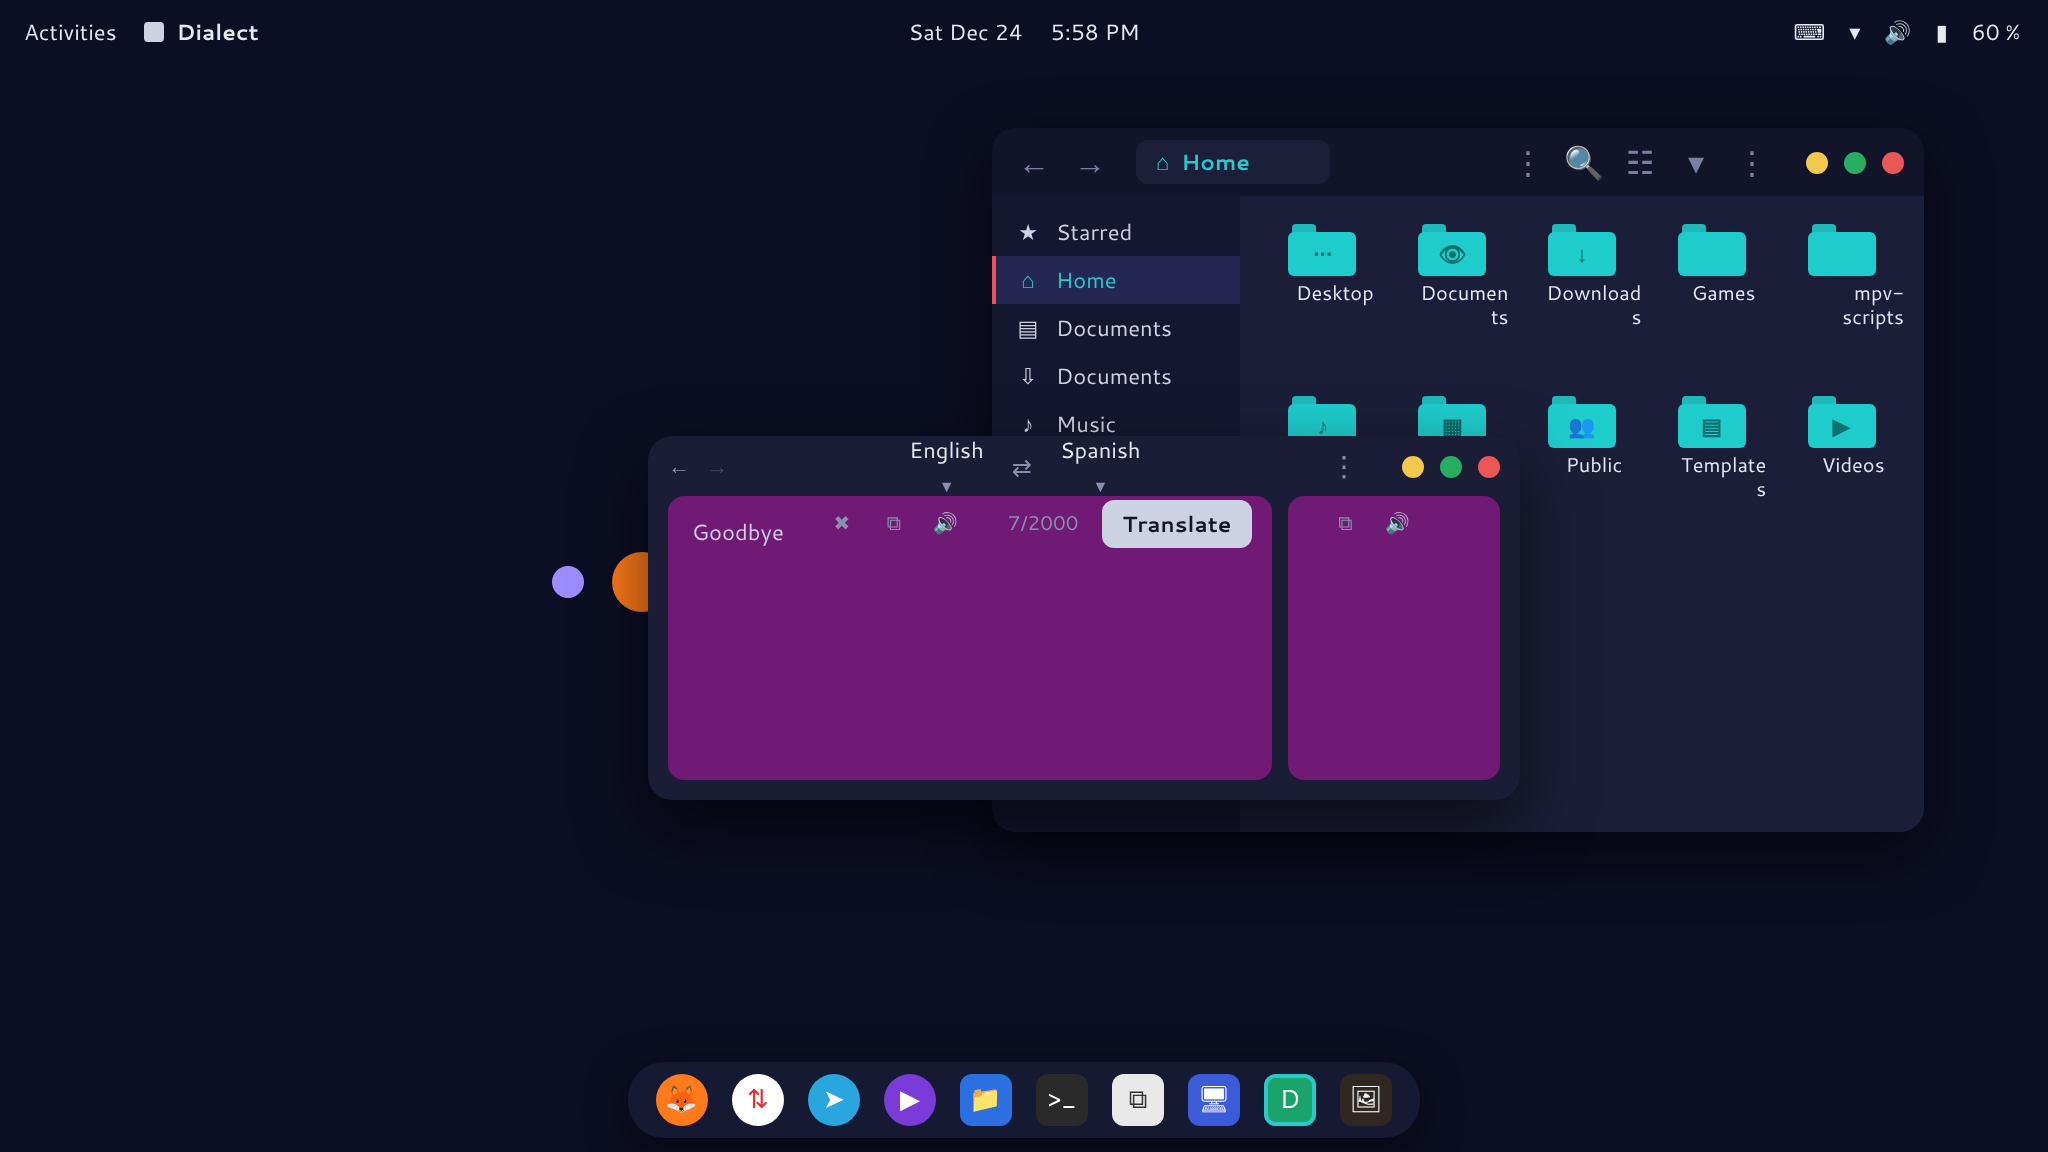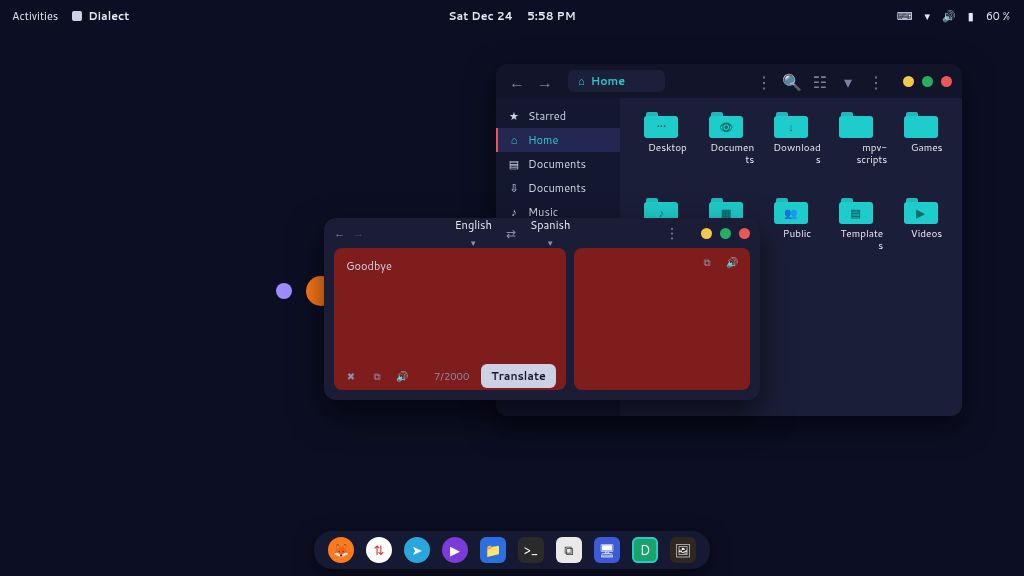--- a/index.html
+++ b/index.html
@@ -1,21 +1,21 @@
 <!DOCTYPE html>
 <html><head>
 <meta charset="utf-8">
 <style>
   * { box-sizing: border-box; margin: 0; padding: 0; font-family: -apple-system, "Segoe UI", Cantarell, sans-serif; }
   body { width: 1024px; height: 576px; background: #0c0e23; overflow: hidden; position: relative; color: #cdd2e2; }
 
   
   .topbar { height: 24px; display: flex; align-items: flex-end; font-size: 11px; color: #e6e9f2; }
   .topbar .left   { display:flex; align-items:center; gap:14px; padding-left:12px; }
-  .topbar .center { position:absolute; left:50%; transform:translateX(-50%); display:flex; gap:14px; font-weight:700;}
+  .topbar .center { position:absolute; left:50%; transform:translateX(-50%); display:flex; gap:14px; font-weight:400;}
   .topbar .right  { margin-left:auto; display:flex; align-items:center; gap:12px; padding-right:14px; }
   .app-ind { display:flex; align-items:center; gap:6px; font-weight:600;}
   .app-ind .sq { width:10px; height:10px; background:#cdd2e2; border-radius:2px; }
 
   
   .blob { position:absolute; border-radius:50%; }
   .blob.purple { width:16px; height:16px; background:#9d8cff; top:283px; left:276px; }
   .blob.orange { width:30px; height:30px; background:#ff7a1a; top:276px; left:306px; }
 
   
@@ -52,21 +52,21 @@
              background:#1a1d35; border-radius:12px; box-shadow:0 14px 34px rgba(0,0,0,.6);
              display:flex; flex-direction:column; overflow:hidden; }
   .dheader { height:30px; display:flex; align-items:center; padding:0 10px; gap:8px; font-size:11px;}
   .dheader .nav { color:#8a8fb0; }
   .langsel { display:flex; align-items:center; gap:4px; color:#e6e9f2; font-weight:500;flex-direction:column;}
   .langsel .chev{ font-size:8px; color:#8a8fb0;}
   .swap { color:#8a8fb0; font-size:12px; padding:0 6px;}
   .dheader .grow{flex:1;}
   .kebab{ color:#8a8fb0; font-size:14px; padding:0 4px;}
   .dbody { flex:1; display:flex; gap:8px; padding:0 10px 10px 10px;}
-  .pane { flex:1; background:#7f1d1d; border-radius:8px; display:flex; flex-direction:column; }
+  .pane { flex:1; background:#701a75; border-radius:8px; display:flex; flex-direction:row; }
   .pane .txt { flex:1; padding:10px 12px; font-size:11px; color:#cdd2e2; }
   .pane .bar { height:28px; display:flex; align-items:center; padding:0 10px; gap:12px; color:#8a8fb0; font-size:10px;}
   .pane .bar .grow{flex:1;}
   .tbtn { background:#cdd2e2; color:#12142a; border:none; border-radius:6px; padding:4px 10px; font-size:11px; font-weight:600;}
   .ibtn{ width:14px; height:14px; display:flex; align-items:center; justify-content:center;}
 
   
   .dock { position:absolute; bottom:7px; left:50%; transform:translateX(-50%);
           background:#161932; border-radius:18px; padding:6px 14px; display:flex; gap:12px;
           box-shadow:0 6px 20px rgba(0,0,0,.5);}
@@ -172,29 +172,29 @@
             <div class="glyph">↓</div>
           </div>
           <div class="lbl">Download<br>s</div>
         </div>
         <div class="folder">
           <div class="ficon">
             <div class="tab"></div>
             <div class="body"></div>
             <div class="glyph"></div>
           </div>
+          <div class="lbl">Games</div>
+        </div>
+        <div class="folder">
+          <div class="ficon">
+            <div class="tab"></div>
+            <div class="body"></div>
+            <div class="glyph"></div>
+          </div>
           <div class="lbl">mpv-scripts</div>
-        </div>
-        <div class="folder">
-          <div class="ficon">
-            <div class="tab"></div>
-            <div class="body"></div>
-            <div class="glyph"></div>
-          </div>
-          <div class="lbl">Games</div>
         </div>
         <div class="folder">
           <div class="ficon">
             <div class="tab"></div>
             <div class="body"></div>
             <div class="glyph">♪</div>
           </div>
           <div class="lbl">Music</div>
         </div>
         <div class="folder">

